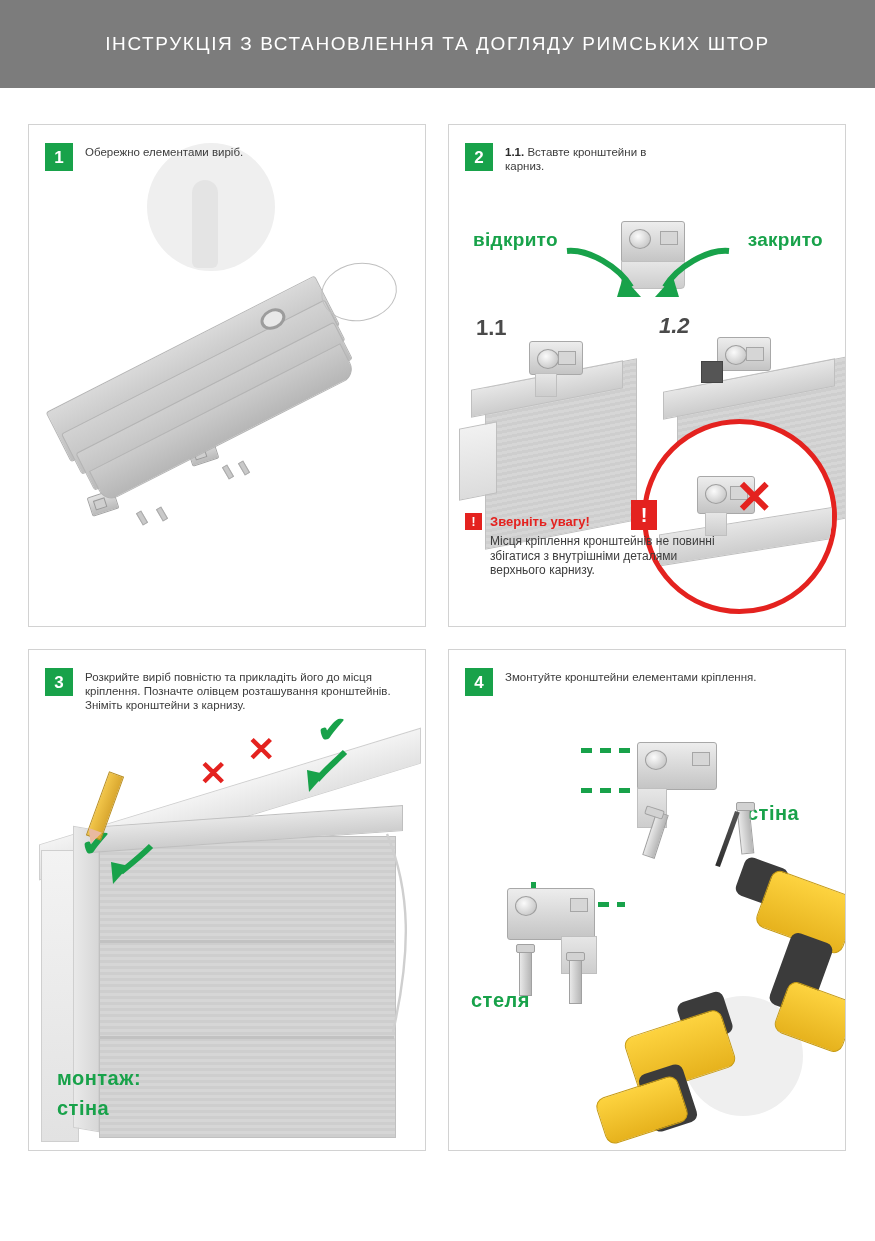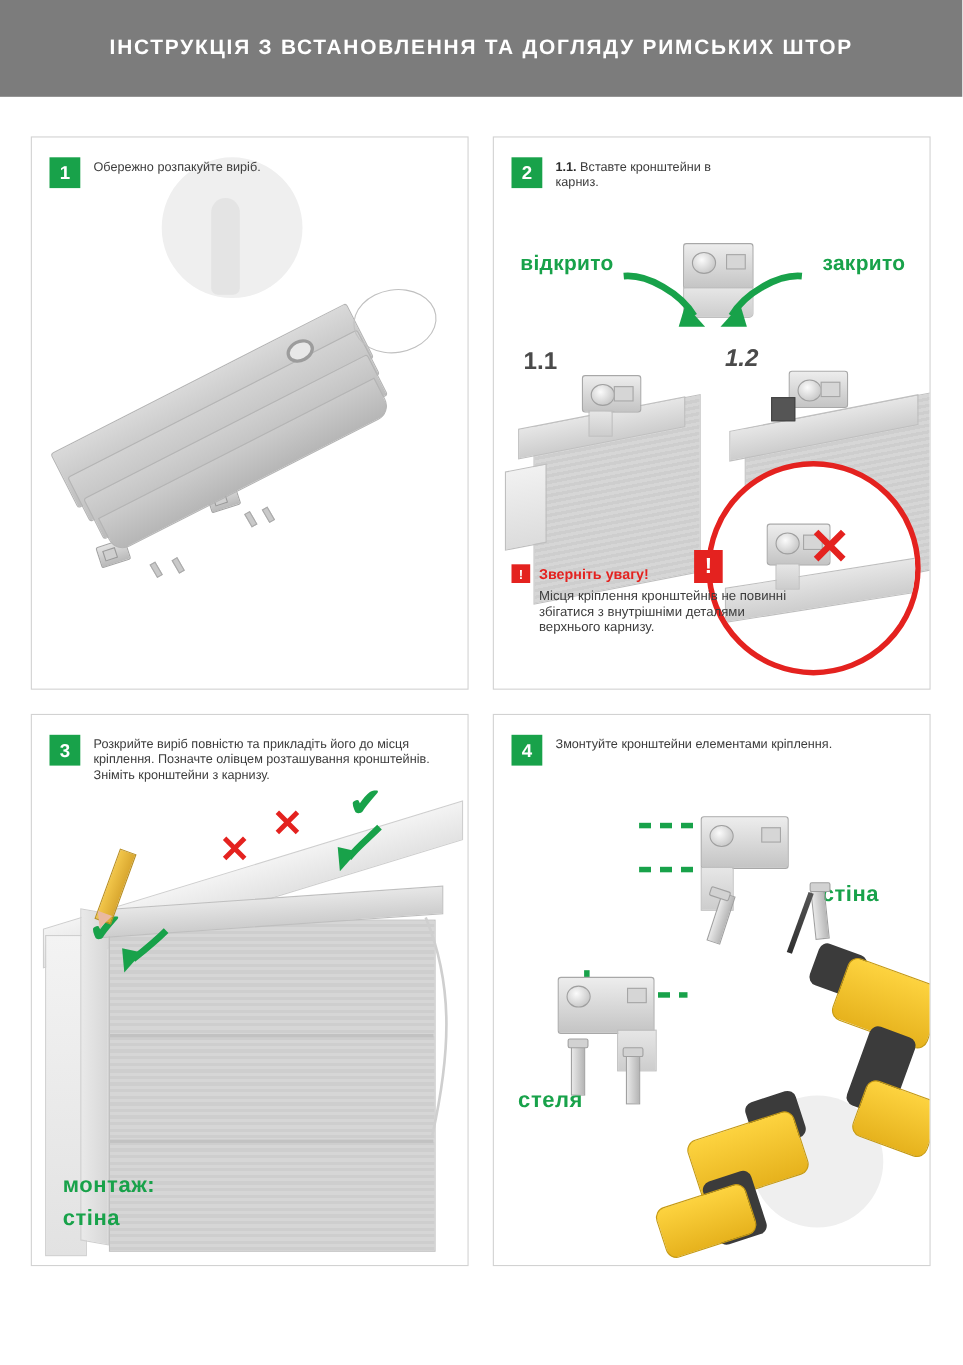--- a/index.html
+++ b/index.html
@@ -22,21 +22,21 @@
     height: 88px;
     background: #7c7c7c;
     display: flex;
     align-items: center;
     justify-content: center;
     box-sizing: border-box;
   }
   .header-title {
     color: #ffffff;
     font-size: 19px;
-    font-weight: bold;
+    font-weight: normal;
     letter-spacing: 1.6px;
     text-transform: uppercase;
     text-align: left;
   }
 
   
   .sheet {
     position: relative;
     width: 875px;
     height: 1153px;
@@ -384,21 +384,21 @@
 
 <div class="sheet">
   <div class="grid">
 
     <div class="panel">
       <div class="wm" style="left:118px;top:18px;width:128px;height:128px;"></div>
       <div class="wm-leaf" style="left:163px;top:55px;width:26px;height:88px;border-radius:13px 13px 6px 6px;"></div>
 
       <div class="step-head">
         <div class="badge">1</div>
-        <div class="caption">Обережно розпакуйте виріб.</div>
+        <div class="caption">Обережно елементами виріб.</div>
       </div>
 
       <div class="p1-art">
 
         <div class="bracket-mini" style="left:60px;top:368px;transform:rotate(-18deg);"></div>
         <div class="bracket-mini" style="left:160px;top:318px;transform:rotate(-18deg);"></div>
         <div class="screw-mini" style="left:110px;top:386px;transform:rotate(-30deg);"></div>
         <div class="screw-mini" style="left:130px;top:382px;transform:rotate(-30deg);"></div>
         <div class="screw-mini" style="left:196px;top:340px;transform:rotate(-30deg);"></div>
         <div class="screw-mini" style="left:212px;top:336px;transform:rotate(-30deg);"></div>

